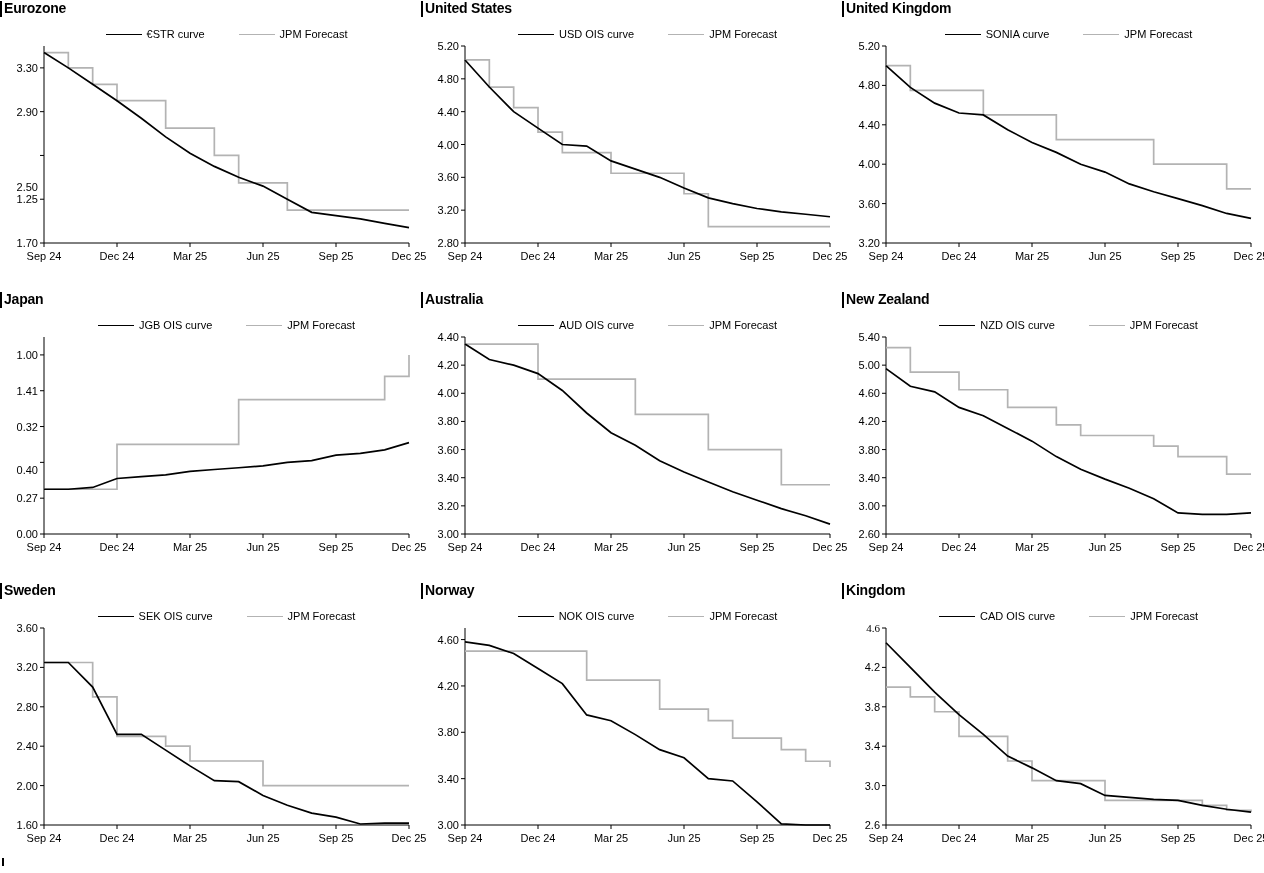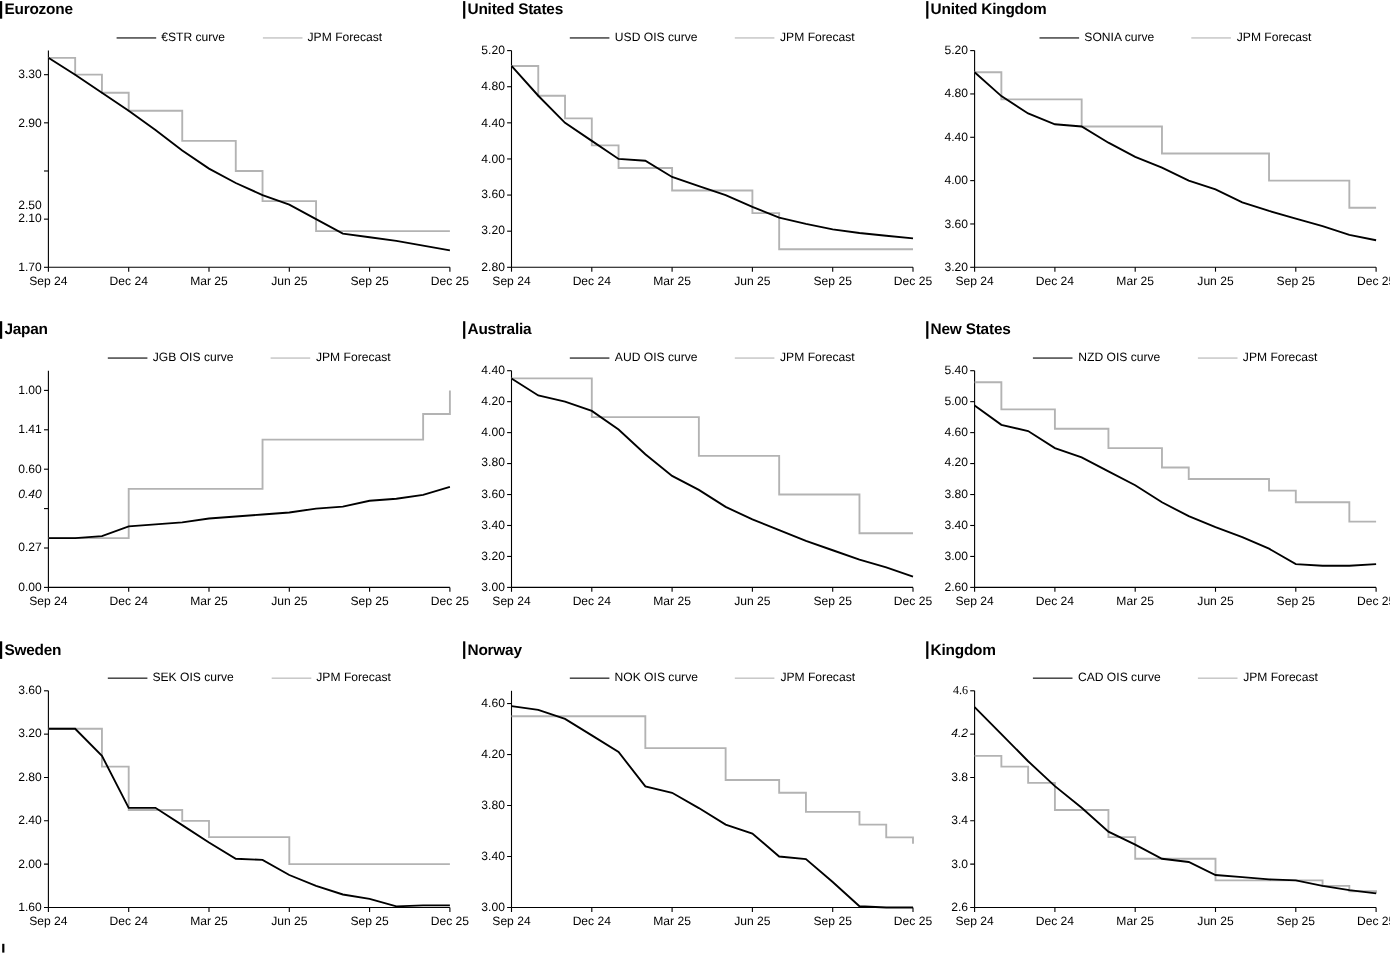--- a/index.html
+++ b/index.html
@@ -55,21 +55,21 @@
           <span class="legend-line"></span>
           <span>€STR curve</span>
         </div>
         <div class="legend-item">
           <span class="legend-line grey"></span>
           <span>JPM Forecast</span>
         </div>
       </div>
       <div class="ylabels" style="left: 0px; top: 46px; width: 38px; height: 197px;">
         <div class="ylabel" style="top: 197px;">1.70</div>
-        <div class="ylabel" style="top: 153.222px;">2.10</div>
+        <div class="ylabel" style="top: 153.222px;">1.25</div>
         <div class="ylabel" style="top: 105px; margin-top: 36px;">2.50</div>
         <div class="ylabel" style="top: 65.6667px;">2.90</div>
         <div class="ylabel" style="top: 21.8889px;">3.30</div>
       </div>
       <div class="xlabels" style="left: 44px; top: 250px; width: 365px;">
         <div class="xlabel" style="left: 0px;">Sep 24</div>
         <div class="xlabel" style="left: 73px;">Dec 24</div>
         <div class="xlabel" style="left: 146px;">Mar 25</div>
         <div class="xlabel" style="left: 219px;">Jun 25</div>
         <div class="xlabel" style="left: 292px;">Sep 25</div>
@@ -200,22 +200,22 @@
           <span>JGB OIS curve</span>
         </div>
         <div class="legend-item">
           <span class="legend-line grey"></span>
           <span>JPM Forecast</span>
         </div>
       </div>
       <div class="ylabels" style="left: 0px; top: 46px; width: 38px; height: 197px;">
         <div class="ylabel" style="top: 197px;">0.00</div>
         <div class="ylabel" style="top: 161.182px;">0.27</div>
-        <div class="ylabel" style="top: 113px; font-style: italic;">0.40</div>
-        <div class="ylabel" style="top: 89.5455px;">0.60</div>
+        <div class="ylabel" style="top: 133px;">0.40</div>
+        <div class="ylabel" style="top: 89.5455px;">0.32</div>
         <div class="ylabel" style="top: 53.7273px;">1.41</div>
         <div class="ylabel" style="top: 17.9091px;">1.00</div>
       </div>
       <div class="xlabels" style="left: 44px; top: 250px; width: 365px;">
         <div class="xlabel" style="left: 0px;">Sep 24</div>
         <div class="xlabel" style="left: 73px;">Dec 24</div>
         <div class="xlabel" style="left: 146px;">Mar 25</div>
         <div class="xlabel" style="left: 219px;">Jun 25</div>
         <div class="xlabel" style="left: 292px;">Sep 25</div>
         <div class="xlabel" style="left: 365px;">Dec 25</div>
@@ -286,21 +286,21 @@
         <line x1="146" y1="197" x2="146" y2="201" class="tick"></line>
         <line x1="219" y1="197" x2="219" y2="201" class="tick"></line>
         <line x1="292" y1="197" x2="292" y2="201" class="tick"></line>
         <line x1="365" y1="197" x2="365" y2="201" class="tick"></line>
         <path d="M0,7.035714285714391 L24.333333333333332,7.035714285714391 L24.333333333333332,7.035714285714391 L48.666666666666664,7.035714285714391 L48.666666666666664,7.035714285714391 L73,7.035714285714391 L73,42.21428571428581 L97.33333333333333,42.21428571428581 L97.33333333333333,42.21428571428581 L121.66666666666666,42.21428571428581 L121.66666666666666,42.21428571428581 L146,42.21428571428581 L146,42.21428571428581 L170.33333333333334,42.21428571428581 L170.33333333333334,77.39285714285715 L194.66666666666666,77.39285714285715 L194.66666666666666,77.39285714285715 L219,77.39285714285715 L219,77.39285714285715 L243.33333333333331,77.39285714285715 L243.33333333333331,112.57142857142857 L267.66666666666663,112.57142857142857 L267.66666666666663,112.57142857142857 L292,112.57142857142857 L292,112.57142857142857 L316.33333333333337,112.57142857142857 L316.33333333333337,147.75 L340.6666666666667,147.75 L340.6666666666667,147.75 L365,147.75 L365,147.75" class="series-fc"></path>
         <path d="M0,7.035714285714391 L24.333333333333332,22.514285714285734 L48.666666666666664,28.14285714285714 L73,36.585714285714374 L97.33333333333333,53.471428571428675 L121.66666666666666,75.98571428571434 L146,95.68571428571427 L170.33333333333334,108.35000000000004 L194.66666666666666,123.82857142857145 L219,135.08571428571432 L243.33333333333331,144.93571428571428 L267.66666666666663,154.78571428571433 L292,163.2285714285714 L316.33333333333337,171.67142857142855 L340.6666666666667,178.70714285714288 L365,187.15000000000003" class="series-main"></path>
       </svg>
     </div>
     <div class="panel">
       <div class="title-bar"></div>
-      <div class="panel-title">New States</div>
+      <div class="panel-title">New Zealand</div>
       <div class="legend">
         <div class="legend-item">
           <span class="legend-line"></span>
           <span>NZD OIS curve</span>
         </div>
         <div class="legend-item">
           <span class="legend-line grey"></span>
           <span>JPM Forecast</span>
         </div>
       </div>
@@ -448,21 +448,21 @@
         <div class="legend-item">
           <span class="legend-line grey"></span>
           <span>JPM Forecast</span>
         </div>
       </div>
       <div class="ylabels" style="left: 0px; top: 46px; width: 38px; height: 197px;">
         <div class="ylabel" style="top: 197px;">2.6</div>
         <div class="ylabel" style="top: 157.6px;">3.0</div>
         <div class="ylabel" style="top: 118.2px;">3.4</div>
         <div class="ylabel" style="top: 78.8px;">3.8</div>
-        <div class="ylabel" style="top: 39.4px; font-style: italic;">4.2</div>
+        <div class="ylabel" style="top: 39.4px;">4.2</div>
         <div class="ylabel" style="top: 0px; font-family: Liberation Serif, serif;">4.6</div>
       </div>
       <div class="xlabels" style="left: 44px; top: 250px; width: 365px;">
         <div class="xlabel" style="left: 0px;">Sep 24</div>
         <div class="xlabel" style="left: 73px;">Dec 24</div>
         <div class="xlabel" style="left: 146px;">Mar 25</div>
         <div class="xlabel" style="left: 219px;">Jun 25</div>
         <div class="xlabel" style="left: 292px;">Sep 25</div>
         <div class="xlabel" style="left: 365px;">Dec 25</div>
       </div>

